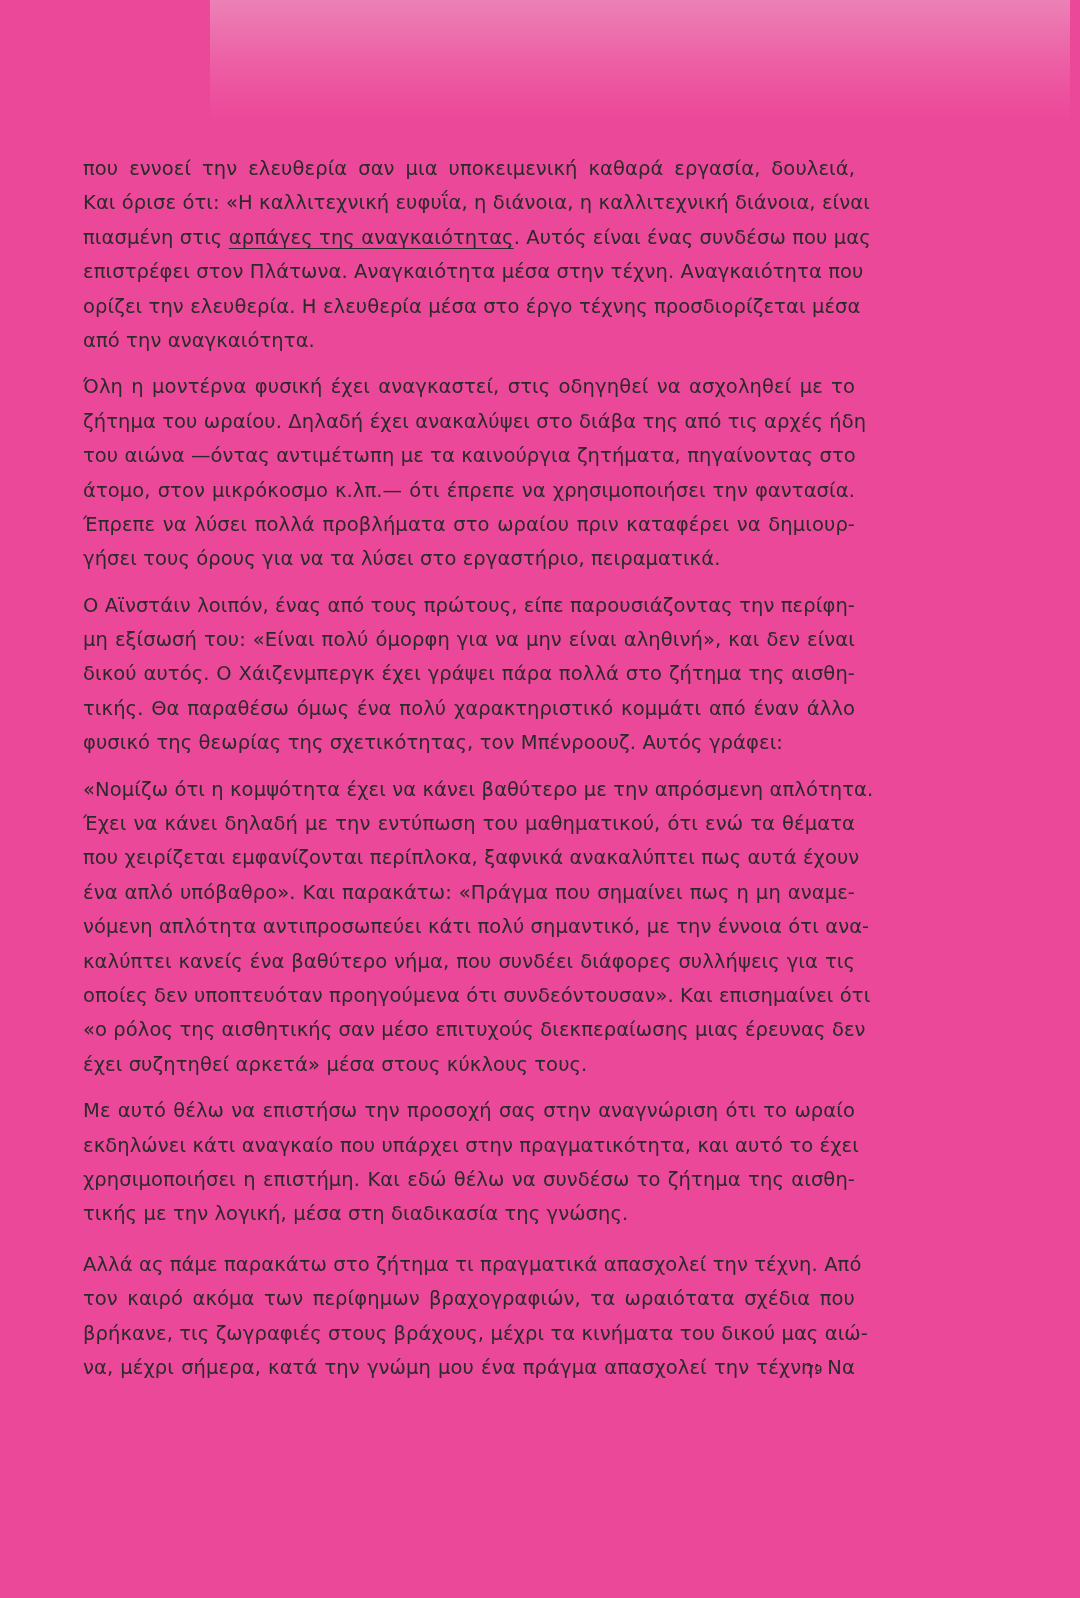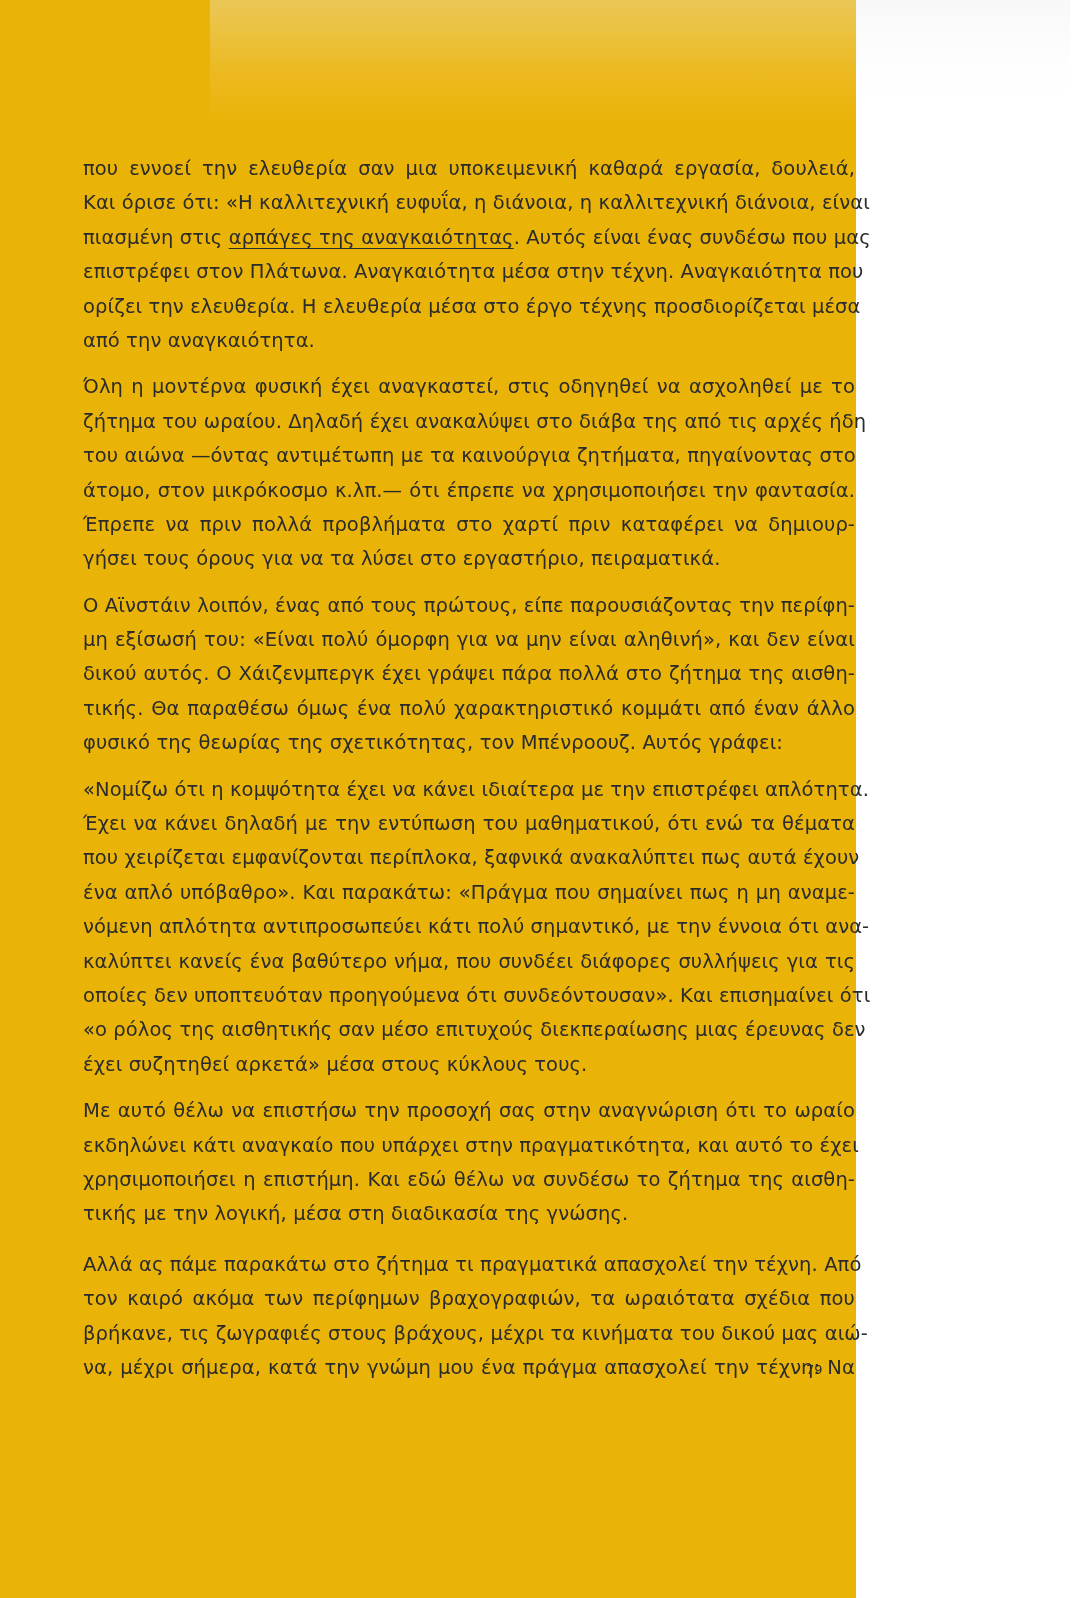--- a/index.html
+++ b/index.html
@@ -11,23 +11,23 @@
       width: 1080px;
       height: 1598px;
       position: relative;
       overflow: hidden;
       font-family: "DejaVu Sans", "Liberation Sans", sans-serif;
       color: #2b2b2b;
     }
     .page {
       position: absolute;
       left: 0; top: 0;
-      width: 856px;
+      width: 1080px;
       height: 1598px;
-      background: #eab308;
+      background: #ec4899;
       text-decoration: underline;
     }
     .bleed {
       position: absolute;
       left: 210px; top: 0;
       width: 860px; height: 120px;
       background: linear-gradient(180deg, rgba(235,235,235,0.35) 0%, rgba(250,250,250,0.1) 60%, rgba(255,255,255,0) 100%);
     }
     .text-block {
       position: absolute;
@@ -86,36 +86,36 @@
       <span class="line">ορίζει την ελευθερία. Η ελευθερία μέσα στο έργο τέχνης προσδιορίζεται μέσα</span>
       <span class="line last">από την αναγκαιότητα.</span>
     </div>
     <div class="gap"></div>
 
     <div class="paragraph">
       <span class="line">Όλη η μοντέρνα φυσική έχει αναγκαστεί, στις οδηγηθεί να ασχοληθεί με το</span>
       <span class="line">ζήτημα του ωραίου. Δηλαδή έχει ανακαλύψει στο διάβα της από τις αρχές ήδη</span>
       <span class="line">του αιώνα —όντας αντιμέτωπη με τα καινούργια ζητήματα, πηγαίνοντας στο</span>
       <span class="line">άτομο, στον μικρόκοσμο κ.λπ.— ότι έπρεπε να χρησιμοποιήσει την φαντασία.</span>
-      <span class="line">Έπρεπε να πριν πολλά προβλήματα στο χαρτί πριν καταφέρει να δημιουρ-</span>
+      <span class="line">Έπρεπε να λύσει πολλά προβλήματα στο ωραίου πριν καταφέρει να δημιουρ-</span>
       <span class="line last">γήσει τους όρους για να τα λύσει στο εργαστήριο, πειραματικά.</span>
     </div>
     <div class="gap"></div>
 
     <div class="paragraph">
       <span class="line">Ο Αϊνστάιν λοιπόν, ένας από τους πρώτους, είπε παρουσιάζοντας την περίφη-</span>
       <span class="line">μη εξίσωσή του: «Είναι πολύ όμορφη για να μην είναι αληθινή», και δεν είναι</span>
       <span class="line">δικού αυτός. Ο Χάιζενμπεργκ έχει γράψει πάρα πολλά στο ζήτημα της αισθη-</span>
       <span class="line">τικής. Θα παραθέσω όμως ένα πολύ χαρακτηριστικό κομμάτι από έναν άλλο</span>
       <span class="line last">φυσικό της θεωρίας της σχετικότητας, τον Μπένροουζ. Αυτός γράφει:</span>
     </div>
     <div class="gap"></div>
 
     <div class="paragraph">
-      <span class="line">«Νομίζω ότι η κομψότητα έχει να κάνει ιδιαίτερα με την επιστρέφει απλότητα.</span>
+      <span class="line">«Νομίζω ότι η κομψότητα έχει να κάνει βαθύτερο με την απρόσμενη απλότητα.</span>
       <span class="line">Έχει να κάνει δηλαδή με την εντύπωση του μαθηματικού, ότι ενώ τα θέματα</span>
       <span class="line">που χειρίζεται εμφανίζονται περίπλοκα, ξαφνικά ανακαλύπτει πως αυτά έχουν</span>
       <span class="line">ένα απλό υπόβαθρο». Και παρακάτω: «Πράγμα που σημαίνει πως η μη αναμε-</span>
       <span class="line">νόμενη απλότητα αντιπροσωπεύει κάτι πολύ σημαντικό, με την έννοια ότι ανα-</span>
       <span class="line">καλύπτει κανείς ένα βαθύτερο νήμα, που συνδέει διάφορες συλλήψεις για τις</span>
       <span class="line">οποίες δεν υποπτευόταν προηγούμενα ότι συνδεόντουσαν». Και επισημαίνει ότι</span>
       <span class="line">«ο ρόλος της αισθητικής σαν μέσο επιτυχούς διεκπεραίωσης μιας έρευνας δεν</span>
       <span class="line last">έχει συζητηθεί αρκετά» μέσα στους κύκλους τους.</span>
     </div>
     <div class="gap"></div>

